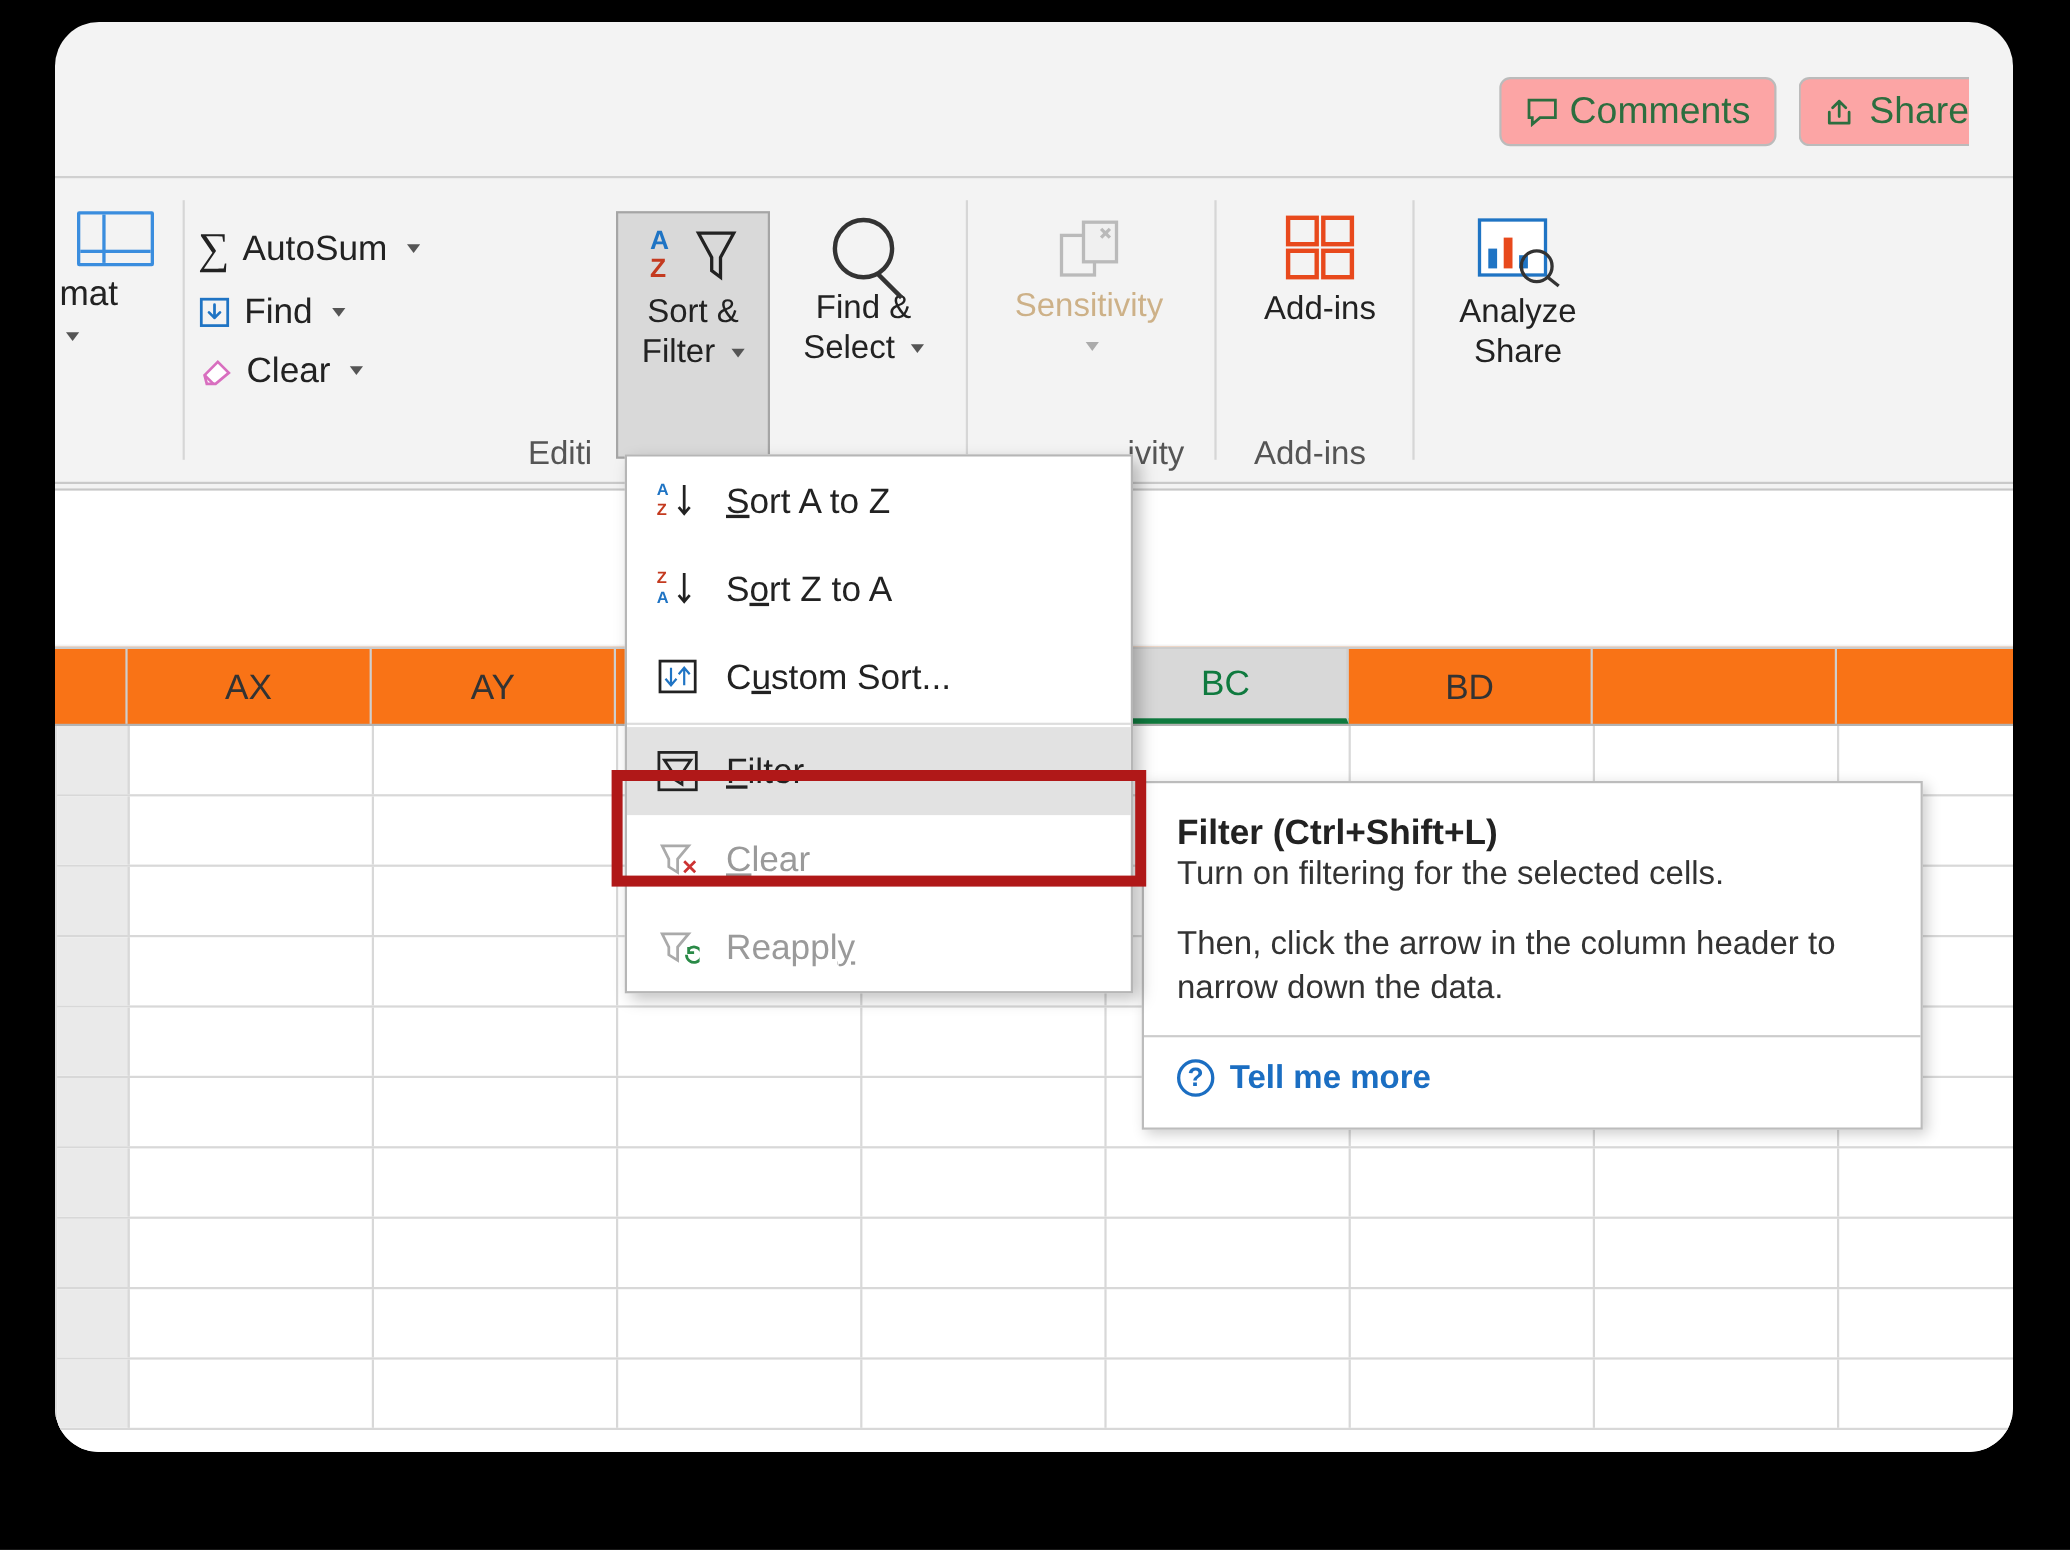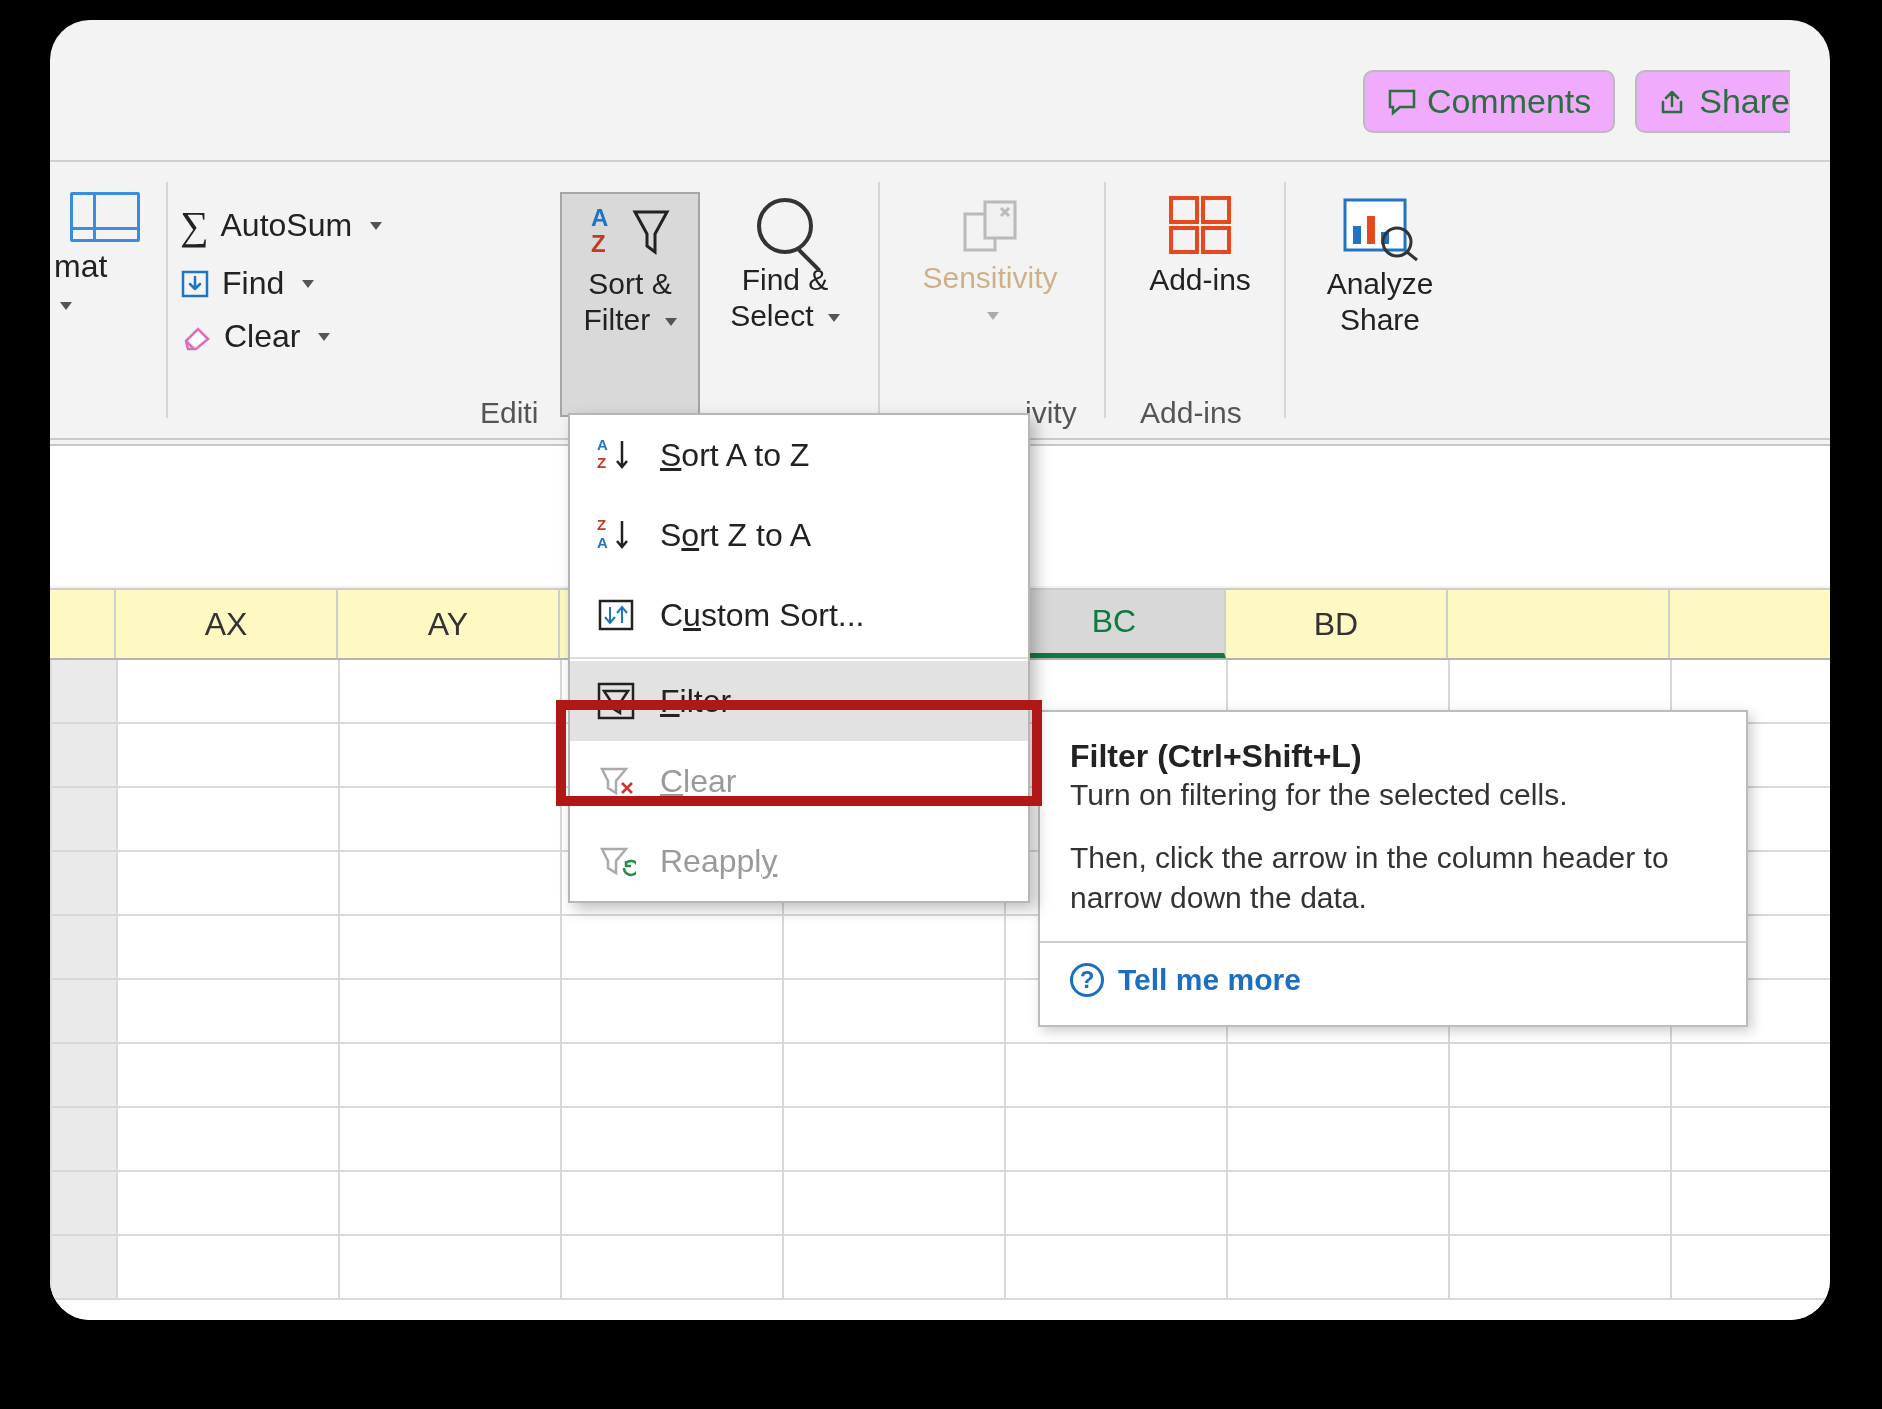--- a/index.html
+++ b/index.html
@@ -29,21 +29,21 @@
     position: absolute;
     top: 50px;
     right: 40px;
     display: flex;
     gap: 20px;
   }
   .top-btn {
     display: flex;
     align-items: center;
     gap: 10px;
-    background: #f0abfc;
+    background: #fca5a5;
     border: 2px solid #bbb;
     border-radius: 10px;
     padding: 10px 22px;
     font-size: 34px;
     color: #2c6e3f;
     font-weight: 500;
   }
   .share-btn { padding-right: 0; border-right: none; border-radius: 10px 0 0 10px;}
 
   
@@ -214,21 +214,21 @@
     font-size:24px; color:#1b6ec2; font-weight:700;
   }
   .formula-bar-gap {
     position:absolute; left:0; right:0; top:424px; height:142px;
     background:#fff;
     border-top:2px solid #c7c7c7;
     z-index:4;
   }
   .col-headers {
     position:absolute; left:0; right:0; top:568px; height:72px;
-    background:#fef9c3;
+    background:#f97316;
     border-top:2px solid #ccc;
     border-bottom:2px solid #b3b3b3;
     display:flex;
     z-index:10;
   }
   .col-cell {
     flex: 0 0 222px;
     border-right:2px solid #cfcfcf;
     display:flex; align-items:center; justify-content:center;
     font-size:32px; color:#333;

